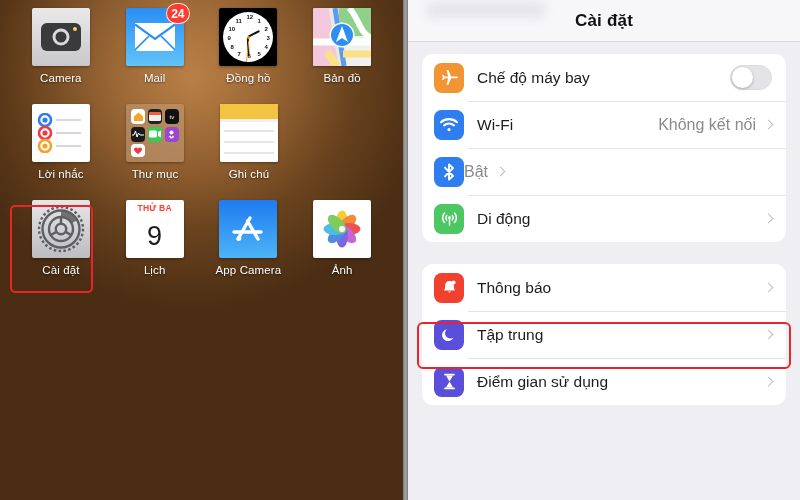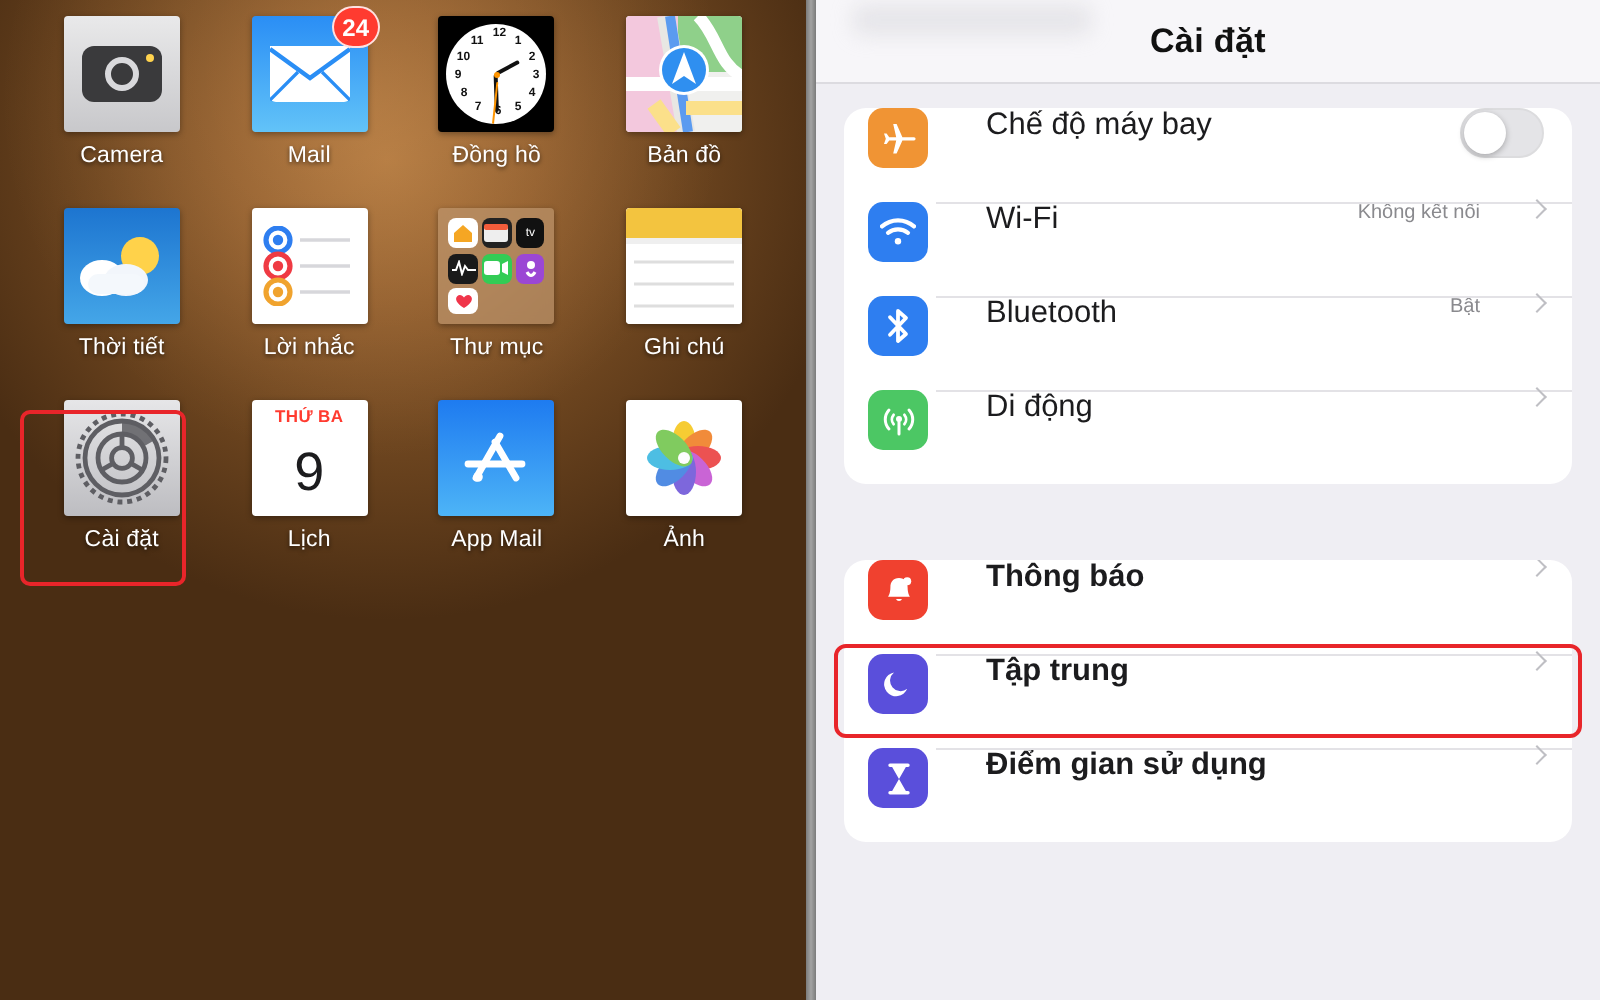--- a/index.html
+++ b/index.html
@@ -104,31 +104,31 @@
   .nav-bar {
     height: 42px; background: #f7f6f9;
     display: flex; align-items: center; justify-content: center;
     border-bottom: 1px solid #dcdbe0;
   }
   .nav-title { font-size: 17px; font-weight: bold; color: #111; letter-spacing:.2px;}
   .nav-blur { position:absolute; left:18px; top:2px; width:120px; height:16px;
               background:rgba(200,200,205,.35); filter:blur(5px); border-radius:6px; }
   .list-wrap { padding: 12px 14px 0 14px; }
   .card { background:#fff; border-radius: 11px; overflow: hidden; }
-  .card.gap { margin-top: 38px; font-weight: bold; }
-  .row { display:flex; height: 47px; padding-left: 12px; position:relative;gap:16px; }
+  .card.gap { margin-top: 22px; }
+  .row { display:flex; align-items:center; height: 47px; padding-left: 12px; position:relative; }
   .row + .row::before {
     content:""; position:absolute; left:46px; right:0; top:0; height:1px; background:#e3e2e6;
   }
   .r-icon {
     width: 30px; height: 30px; border-radius: 7.5px; flex:0 0 auto;
     display:flex; align-items:center; justify-content:center; color:#fff;
   }
   .r-label { margin-left: 13px; font-size: 15.5px; color:#1c1c1e; flex:1; white-space:nowrap;}
-  .r-value { font-size: 10px; color:#8a8a8e; margin-right: 9px; white-space:nowrap;}
+  .r-value { font-size: 16px; color:#8a8a8e; margin-right: 9px; white-space:nowrap;}
   .chev { width:7px; height:7px; border-right:1.8px solid #bfbfc4; border-top:1.8px solid #bfbfc4;
           transform: rotate(45deg); margin-right: 14px; flex:0 0 auto;}
   .toggle { width:42px; height:25px; border-radius:13px; background:#e4e4e7; margin-right:14px;
             position:relative; flex:0 0 auto; border:1px solid #dcdcde;}
   .toggle .knob { position:absolute; left:1px; top:1px; width:21px;height:21px;border-radius:50%;
             background:#fff; box-shadow:0 1px 3px rgba(0,0,0,.28);}
   .hl-row {
     position:absolute; left: 9px; right: 9px; top: 322px; height: 47px;
     border:2.5px solid #e8252a; border-radius:6px; pointer-events:none; z-index: 6;
   }
@@ -206,31 +206,20 @@
               <circle cx="29" cy="27" r="12.5" fill="#ffffff"></circle>
               <circle cx="29" cy="27" r="11" fill="#2f8ff0"></circle>
               <path d="M29 18 L35 34 L29 30 L23 34 Z" fill="#ffffff"></path>
             </svg>
           </div>
           <div class="app-label">Bản đồ</div>
         </div>
       </div>
 
       <div class="icon-row">
-        <div class="app">
-          <div class="app-tile t-weather">
-            <svg width="48" height="36" viewBox="0 0 48 36">
-              <circle cx="33" cy="13" r="9.5" fill="#ffd24a"></circle>
-              <ellipse cx="14" cy="24" rx="11" ry="9" fill="#ffffff"></ellipse>
-              <ellipse cx="26" cy="25" rx="11" ry="8" fill="#f2f6fb"></ellipse>
-              <rect x="7" y="22" width="28" height="10" rx="5" fill="#f4f8fc"></rect>
-            </svg>
-          </div>
-          <div class="app-label">Thời tiết</div>
-        </div>
 
         <div class="app">
           <div class="app-tile t-reminders">
             <svg width="50" height="40" viewBox="0 0 50 40">
               <circle cx="9" cy="7" r="6" fill="#fff" stroke="#2e7ef0" stroke-width="2.6"></circle>
               <circle cx="9" cy="7" r="2.6" fill="#2e7ef0"></circle>
               <line x1="20" y1="7" x2="45" y2="7" stroke="#d7d7db" stroke-width="1.8"></line>
               <circle cx="9" cy="20" r="6" fill="#fff" stroke="#ef3a43" stroke-width="2.6"></circle>
               <circle cx="9" cy="20" r="2.6" fill="#ef3a43"></circle>
               <line x1="20" y1="20" x2="45" y2="20" stroke="#d7d7db" stroke-width="1.8"></line>
@@ -332,21 +321,21 @@
           <div class="app-tile t-appstore">
             <svg width="36" height="34" viewBox="0 0 36 34">
               <g stroke="#ffffff" stroke-width="3.4" fill="none" stroke-linecap="round">
                 <path d="M8 27 L20 6"></path>
                 <path d="M28 27 L17.5 9"></path>
                 <path d="M4 20 H31"></path>
               </g>
               <circle cx="9" cy="26.5" r="2.4" fill="#ffffff"></circle>
             </svg>
           </div>
-          <div class="app-label">App Mail</div>
+          <div class="app-label">App Camera</div>
         </div>
 
         <div class="app">
           <div class="app-tile t-photos">
             <svg width="48" height="48" viewBox="0 0 48 48">
               <g transform="translate(24,24)" opacity=".88">
                 <ellipse rx="6" ry="11.5" cy="-7" fill="#f5c518" transform="rotate(0)"></ellipse>
                 <ellipse rx="6" ry="11.5" cy="-7" fill="#f07c1f" transform="rotate(45)"></ellipse>
                 <ellipse rx="6" ry="11.5" cy="-7" fill="#ea3b3b" transform="rotate(90)"></ellipse>
                 <ellipse rx="6" ry="11.5" cy="-7" fill="#c24fd0" transform="rotate(135)"></ellipse>
@@ -402,21 +391,20 @@
           <div class="r-value">Không kết nối</div>
           <div class="chev"></div>
         </div>
 
         <div class="row">
           <div class="r-icon" style="background:#2e7ef0;">
             <svg width="12" height="18" viewBox="0 0 12 18">
                 <path d="M2 4.6 L10 13 L6 16.5 L6 1.5 L10 5 L2 13.4" stroke="#fff" stroke-width="1.9" fill="none" stroke-linejoin="round" stroke-linecap="round"></path>
               </svg>
           </div>
-          <div class="r-label">Bluetooth</div>
           <div class="r-value">Bật</div>
           <div class="chev"></div>
         </div>
 
         <div class="row">
           <div class="r-icon" style="background:#4cc764;">
             <svg width="19" height="17" viewBox="0 0 19 17">
               <path d="M4.5 3 A7 7 0 0 0 4.5 12.5" stroke="#fff" stroke-width="1.5" fill="none" stroke-linecap="round"></path>
               <path d="M14.5 3 A7 7 0 0 1 14.5 12.5" stroke="#fff" stroke-width="1.5" fill="none" stroke-linecap="round"></path>
               <path d="M6.8 5.4 A3.7 3.7 0 0 0 6.8 10.1" stroke="#fff" stroke-width="1.4" fill="none" stroke-linecap="round"></path>

